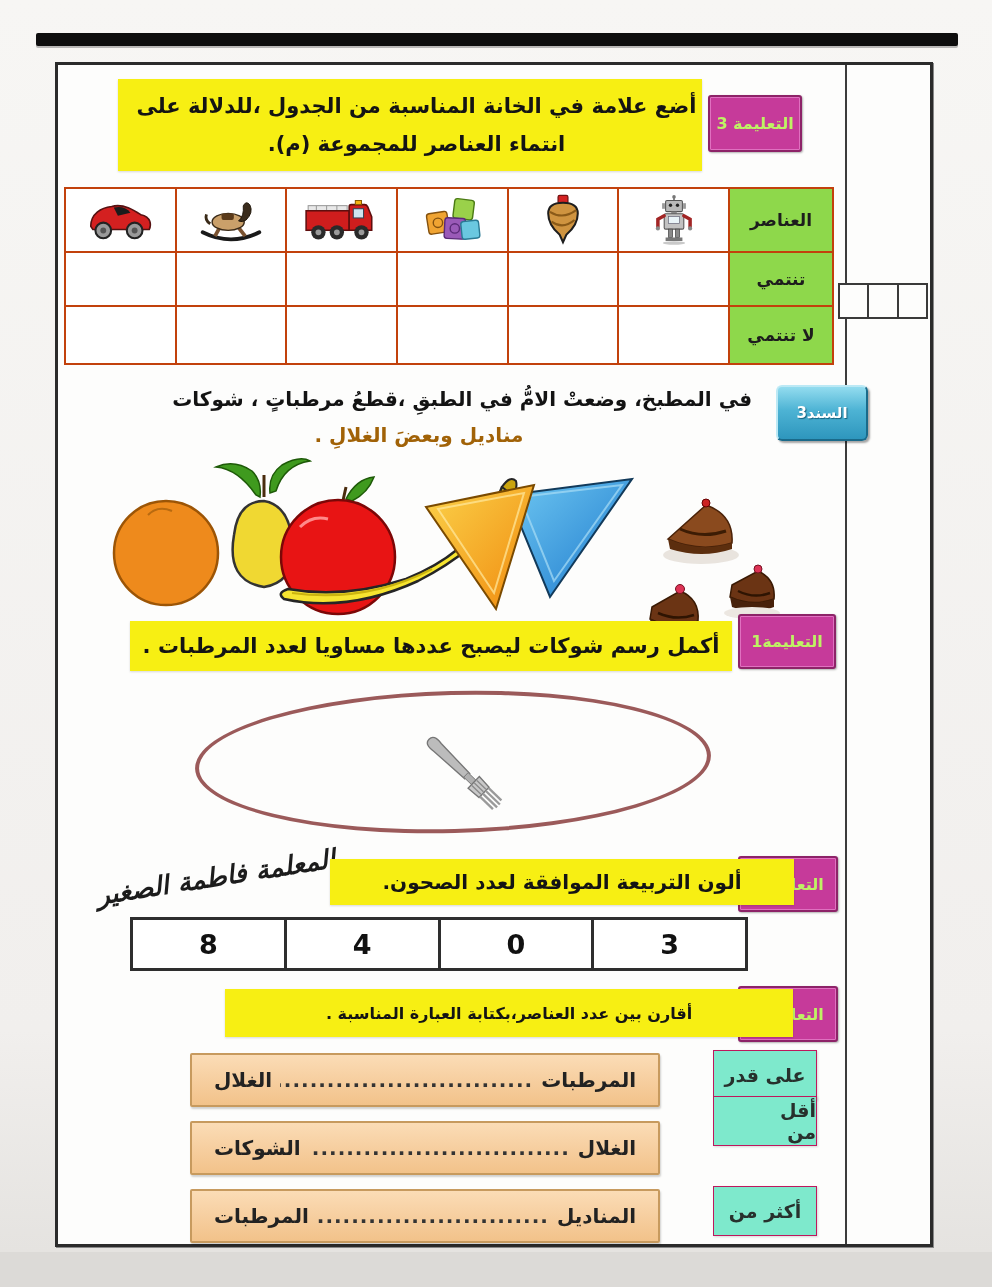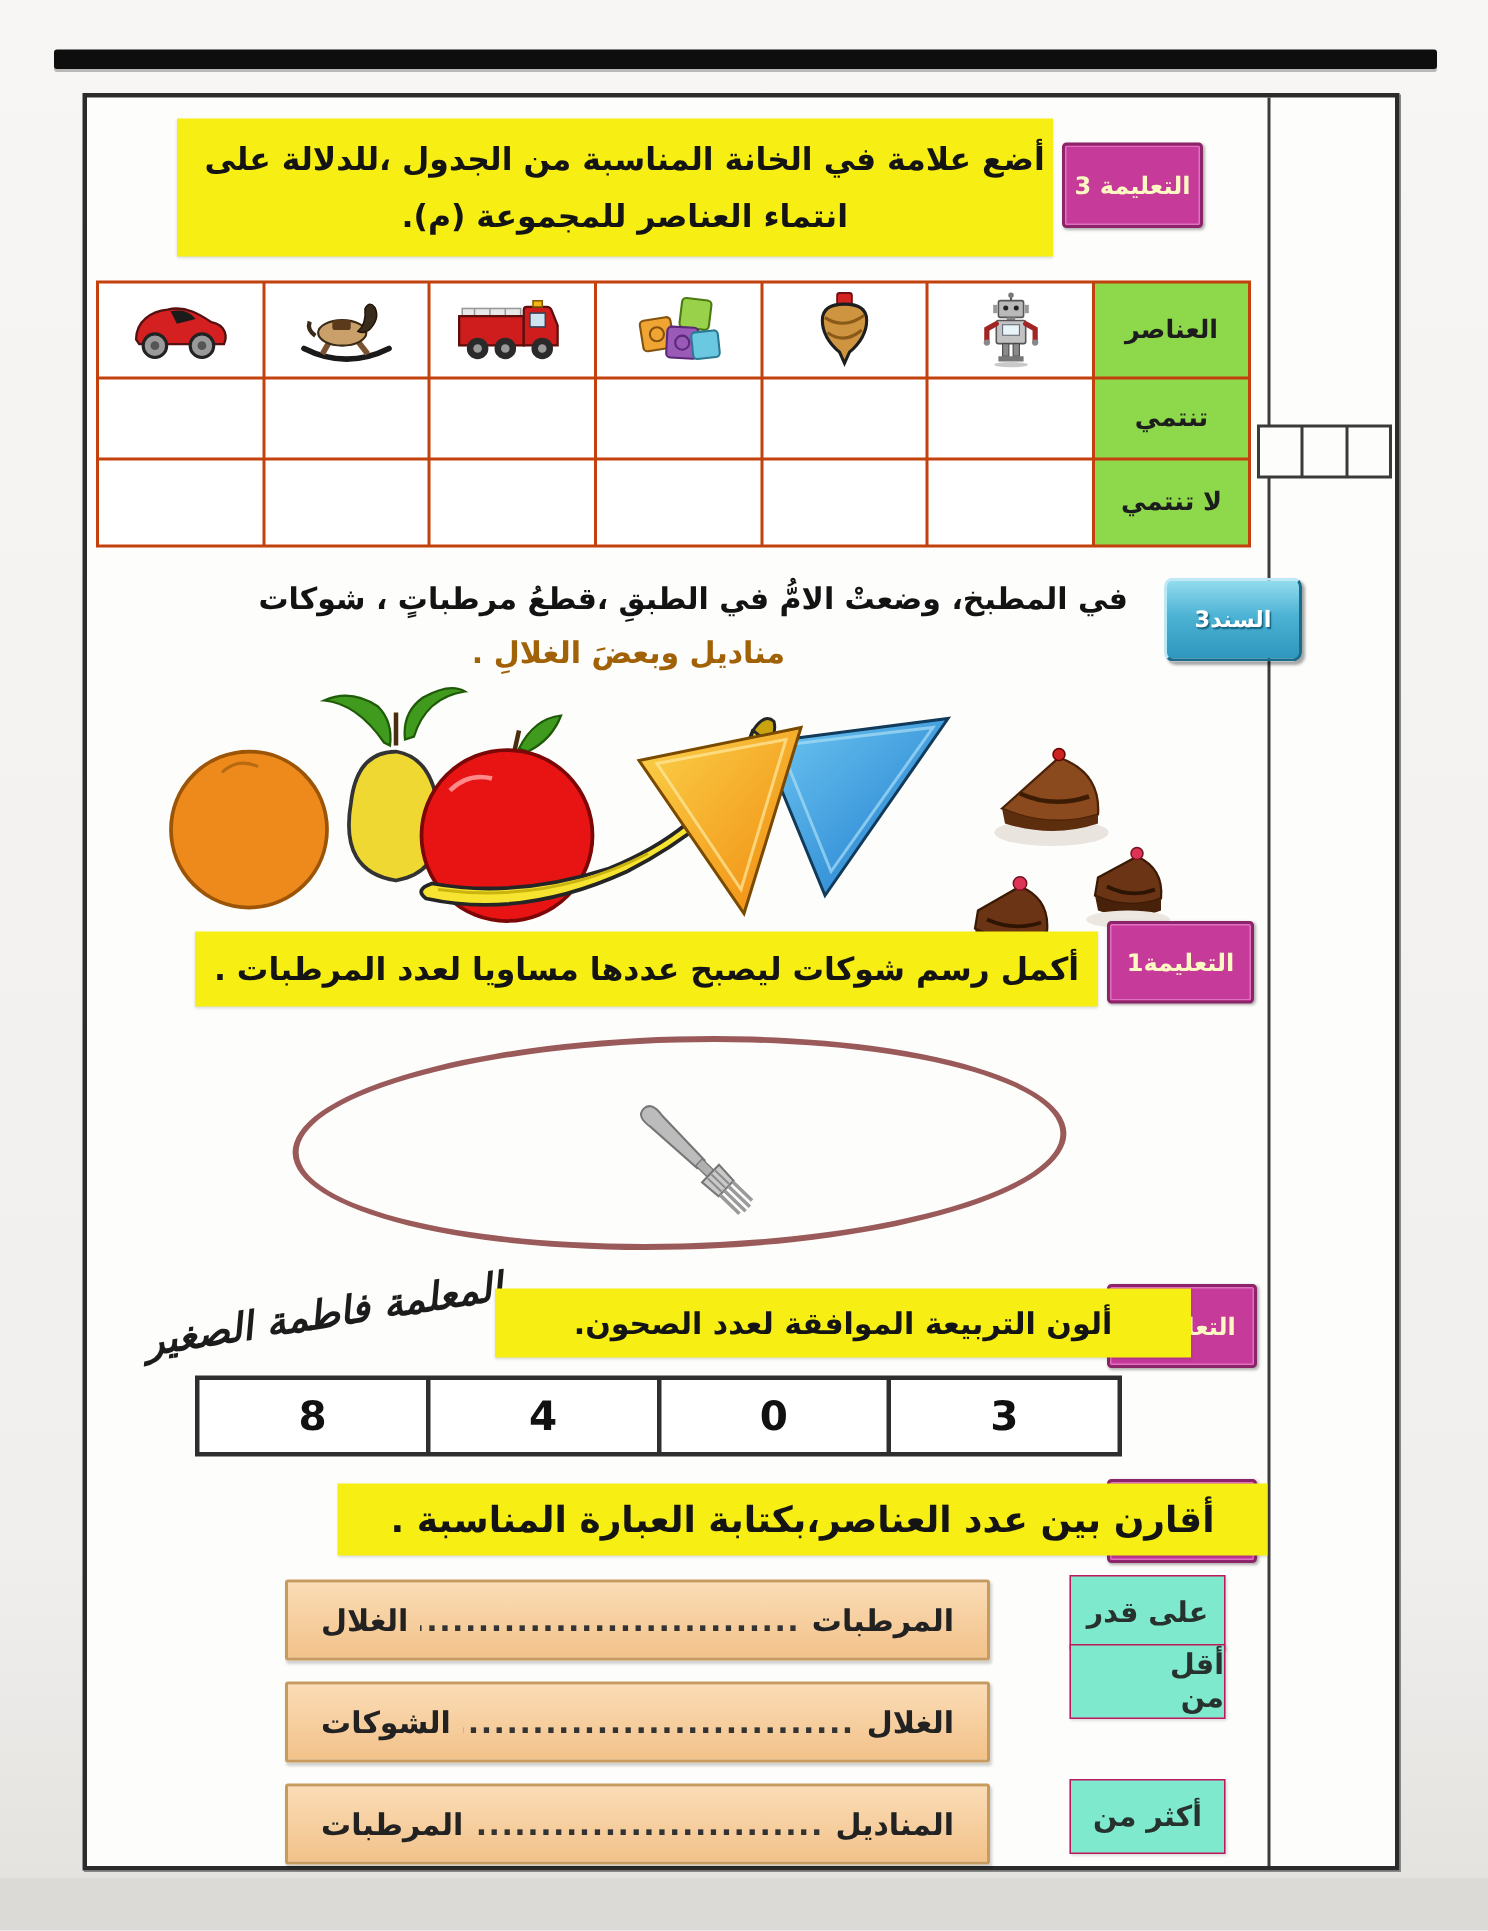--- a/index.html
+++ b/index.html
@@ -11,21 +11,21 @@
   }
   .top-black-bar{position:absolute;left:36px;top:33px;width:922px;height:13px;background:#0e0e0e;border-radius:2px;box-shadow:0 2px 0 rgba(0,0,0,.25);}
   .main-box{position:absolute;left:55px;top:62px;width:872px;height:1179px;background:#fdfdfc;border:3px solid #2b2b2b;box-shadow:1px 1px 0 #888;}
   .margin-line{position:absolute;left:787px;top:0;bottom:0;width:2px;background:#3c3c3c;}
   .bottom-strip{position:absolute;left:0;right:0;top:1252px;height:35px;background:#dcdad7;}
 
   
   .badge-pink{
     position:absolute;display:flex;align-items:center;justify-content:center;
     background:#c63a9a;border:2px solid #8d2368;border-radius:3px;
-    color:#fef9c3;font-weight:bold;font-size:16px;direction:rtl;
+    color:#bef264;font-weight:bold;font-size:16px;direction:rtl;
     box-shadow:inset 0 0 0 1px #e070c0,1px 1px 2px rgba(0,0,0,.3);
   }
   .badge-blue{
     position:absolute;display:flex;align-items:center;justify-content:center;
     background:linear-gradient(180deg,#93dcef 0%,#4db3d4 45%,#2e96bd 100%);
     border:2px solid #1a6a8a;border-top-color:#bce9f5;border-left-color:#bce9f5;border-radius:6px;
     color:#fff;font-weight:bold;font-size:15px;direction:rtl;
     text-shadow:1px 1px 1px #14607d;box-shadow:2px 2px 2px rgba(0,0,0,.35);
   }
   
@@ -311,21 +311,21 @@
   <div class="ybox" style="left:272px;top:794px;width:464px;height:46px;font-size:20px;">ألون التربيعة الموافقة لعدد الصحون.</div>
 
   <div class="num-table" dir="ltr">
     <div class="ncell">8</div>
     <div class="ncell">4</div>
     <div class="ncell">0</div>
     <div class="ncell">3</div>
   </div>
 
   <div class="badge-pink" style="left:680px;top:921px;width:96px;height:52px;">التعليمة3</div>
-  <div class="ybox" style="left:167px;top:924px;width:620px;height:48px;font-size:24px;">أقارن بين عدد العناصر،بكتابة العبارة المناسبة .</div>
+  <div class="ybox" style="left:167px;top:924px;width:568px;height:48px;font-size:16px;">أقارن بين عدد العناصر،بكتابة العبارة المناسبة .</div>
 
   <div class="cmp-orange" style="top:988px;">
     <span>المرطبات</span>
     <span class="dots">..................................</span>
     <span>الغلال</span>
   </div>
   <div class="cmp-cyan" style="top:985px;">على قدر</div>
 
   <div class="cmp-orange" style="top:1056px;">
     <span>الغلال</span>

